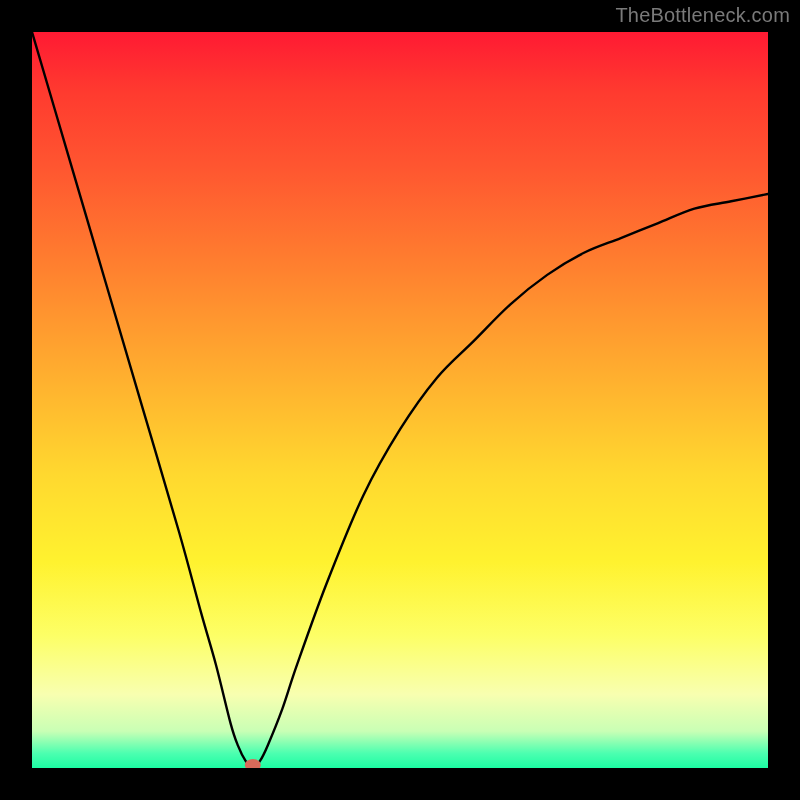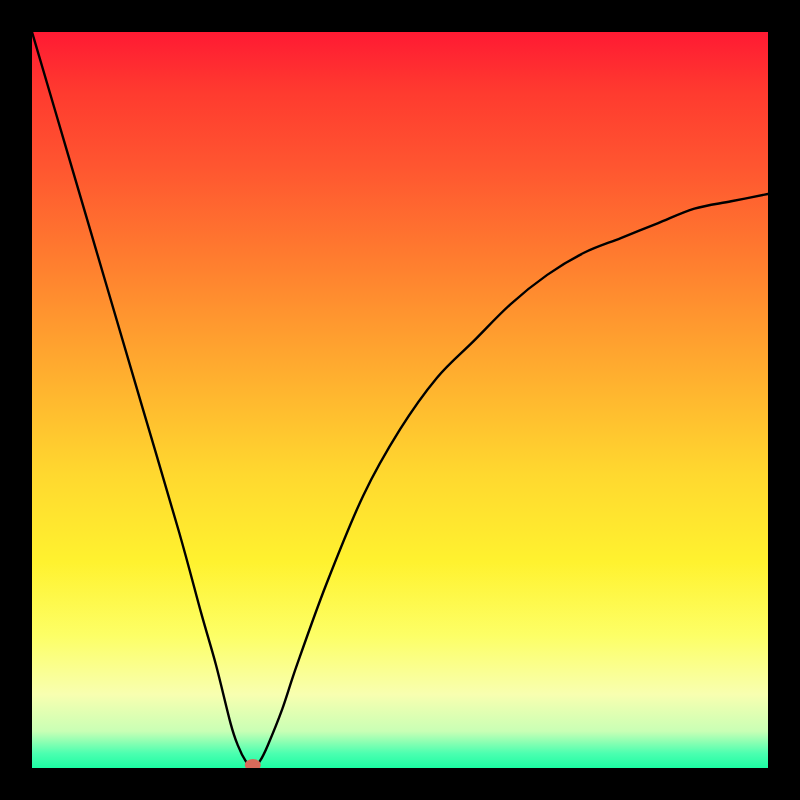--- a/index.html
+++ b/index.html
@@ -65,13 +65,14 @@
 
   <div class="plot-area">
 
     <svg class="curve-svg" viewBox="0 0 736 736" preserveAspectRatio="none">
       <path id="curve-path" fill="none" stroke="#000" stroke-width="2.4" stroke-linejoin="round" stroke-linecap="round" d="M 0 0 C 6.133333333333334 20.853333333333335 24.53333333333334 83.41333333333336 36.800000000000004 125.12 C 49.06666666666667 166.82666666666665 61.33333333333334 208.53333333333327 73.60000000000001 250.23999999999995 C 85.86666666666667 291.9466666666666 98.13333333333333 333.6533333333333 110.39999999999999 375.36 C 122.66666666666666 417.0666666666667 137.38666666666668 466.1333333333333 147.20000000000002 500.48 C 157.01333333333335 534.8266666666667 163.14666666666668 559.36 169.28 581.44 C 175.41333333333333 603.5200000000001 179.09333333333333 614.5600000000001 184 632.96 C 188.90666666666667 651.36 195.04000000000002 678.3466666666667 198.72000000000003 691.84 C 202.40000000000003 705.3333333333334 203.6266666666667 707.7866666666666 206.08 713.92 C 208.53333333333333 720.0533333333333 210.98666666666668 724.96 213.44 728.64 C 215.89333333333332 732.3199999999999 218.34666666666664 736 220.79999999999998 736 C 223.25333333333333 736 225.70666666666665 732.3199999999999 228.16 728.64 C 230.61333333333334 724.96 231.84 722.5066666666667 235.52 713.92 C 239.20000000000002 705.3333333333333 245.33333333333334 690.6133333333333 250.24 677.12 C 255.14666666666668 663.6266666666667 257.59999999999997 653.8133333333334 264.96 632.96 C 272.32 612.1066666666667 283.36 580.2133333333334 294.40000000000003 552 C 305.44000000000005 523.7866666666666 318.93333333333334 489.44 331.2 463.68 C 343.46666666666664 437.92 355.73333333333335 417.06666666666666 368 397.44 C 380.26666666666665 377.81333333333333 392.53333333333336 360.64 404.8 345.91999999999996 C 417.06666666666666 331.19999999999993 429.3333333333333 321.38666666666666 441.59999999999997 309.12 C 453.8666666666666 296.85333333333335 466.1333333333334 283.36 478.40000000000003 272.32 C 490.6666666666667 261.28 502.9333333333333 251.46666666666664 515.1999999999999 242.88 C 527.4666666666666 234.29333333333335 539.7333333333333 226.9333333333334 552 220.80000000000007 C 564.2666666666667 214.66666666666674 576.5333333333334 210.9866666666667 588.8000000000001 206.08000000000004 C 601.0666666666667 201.17333333333337 613.3333333333334 196.26666666666668 625.6 191.36 C 637.8666666666667 186.45333333333335 650.1333333333333 180.32 662.4 176.64 C 674.6666666666666 172.95999999999998 686.9333333333333 171.73333333333332 699.1999999999999 169.27999999999997 C 711.4666666666666 166.82666666666663 729.8666666666667 163.14666666666662 736 161.91999999999996"></path>
       <ellipse id="marker-dot" rx="8" ry="6" cx="220.79999999999998" cy="733" fill="#d86a5a"></ellipse>
     </svg>
 
   </div>
 
+  <div class="watermark">TheBottleneck.com</div>
 </div>
 
 </body></html>

